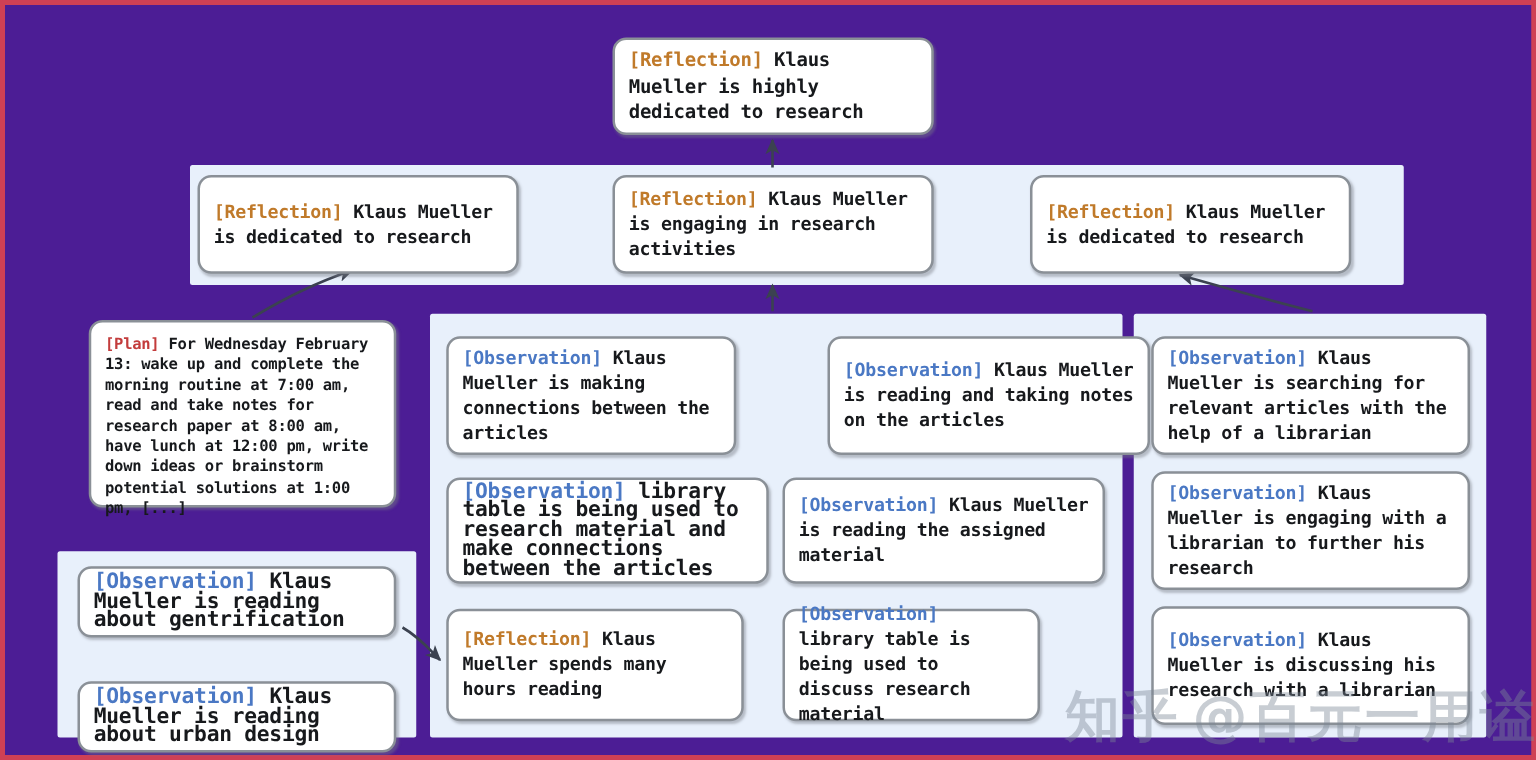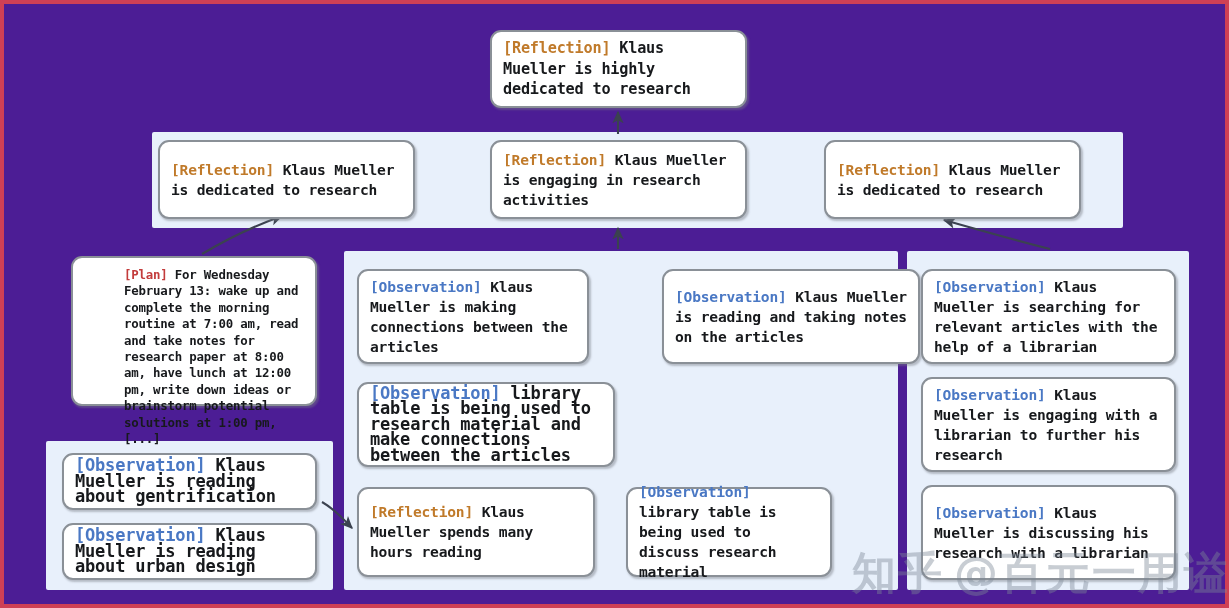--- a/index.html
+++ b/index.html
@@ -30,21 +30,21 @@
     display:flex;align-items:center;
   }
   .node .txt{padding:0 11px;width:100%;}
   .tag{font-weight:bold;}
   .tag.reflection{color:#c07a2a;}
   .tag.observation{color:#4a78c4;}
   .tag.plan{color:#c33c3c;}
 
   .fs-lg{font-size:15.2px;line-height:20.5px;}
   .fs-md{font-size:14.6px;line-height:20px;}
-  .fs-sm{font-size:12.4px;line-height:16.4px;padding-left:40px;}
+  .fs-sm{font-size:12.4px;line-height:16.4px;}
   .fs-xs{font-size:17px;line-height:15.6px;}
   .top-align{align-items:flex-start;}
   .top-align .txt{padding-top:9px;}
 
   svg.edges{position:absolute;left:0;top:0;width:1229px;height:608px;pointer-events:none;}
 
   
   .wm{
     position:absolute;pointer-events:none;
     font-family:"DejaVu Sans","Liberation Sans",sans-serif;
@@ -112,21 +112,21 @@
       <span class="tag plan">[Plan]</span><span> For Wednesday February 13: wake up and complete the morning routine at 7:00 am, read and take notes for research paper at 8:00 am, have lunch at 12:00 pm, write down ideas or brainstorm potential solutions at 1:00 pm, [...]</span>
     </div>
   </div>
 
   <div class="node fs-xs" style="left:58px;top:449px;width:255px;height:57px;">
     <div class="txt">
       <span class="tag observation">[Observation]</span><span> Klaus Mueller is reading about gentrification</span>
     </div>
   </div>
 
-  <div class="node fs-xs" style="left:58px;top:519px;width:255px;height:57px;">
+  <div class="node fs-xs" style="left:58px;top:541px;width:255px;height:57px;">
     <div class="txt">
       <span class="tag observation">[Observation]</span><span> Klaus Mueller is reading about urban design</span>
     </div>
   </div>
 
   <div class="node fs-md" style="left:353px;top:265px;width:232px;height:95px;">
     <div class="txt">
       <span class="tag observation">[Observation]</span><span> Klaus Mueller is making connections between the articles</span>
     </div>
   </div>
@@ -142,20 +142,25 @@
       <span class="tag reflection">[Reflection]</span><span> Klaus Mueller spends many hours reading</span>
     </div>
   </div>
 
   <div class="node fs-md" style="left:622px;top:265px;width:258px;height:95px;margin-left:36px;">
     <div class="txt">
       <span class="tag observation">[Observation]</span><span> Klaus Mueller is reading and taking notes on the articles</span>
     </div>
   </div>
 
+  <div class="node fs-md" style="left:622px;top:378px;width:258px;height:85px;">
+    <div class="txt">
+      <span class="tag observation">[Observation]</span><span> Klaus Mueller is reading the assigned material</span>
+    </div>
+  </div>
 
   <div class="node fs-md" style="left:622px;top:483px;width:206px;height:90px;">
     <div class="txt">
       <span class="tag observation">[Observation]</span><span> library table is being used to discuss research material</span>
     </div>
   </div>
 
   <div class="node fs-md" style="left:917px;top:265px;width:255px;height:95px;">
     <div class="txt">
       <span class="tag observation">[Observation]</span><span> Klaus Mueller is searching for relevant articles with the help of a librarian</span>

